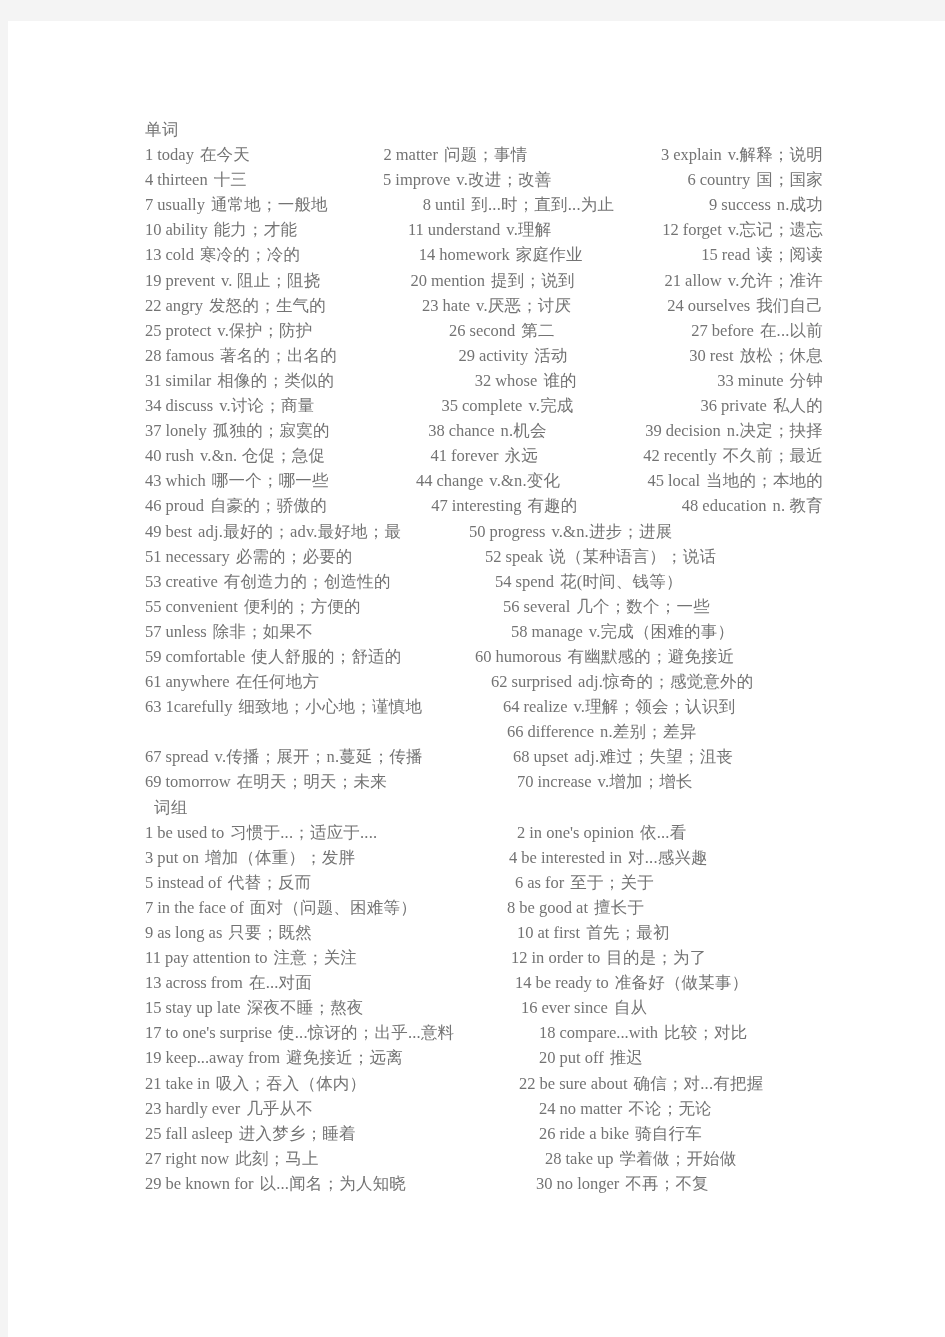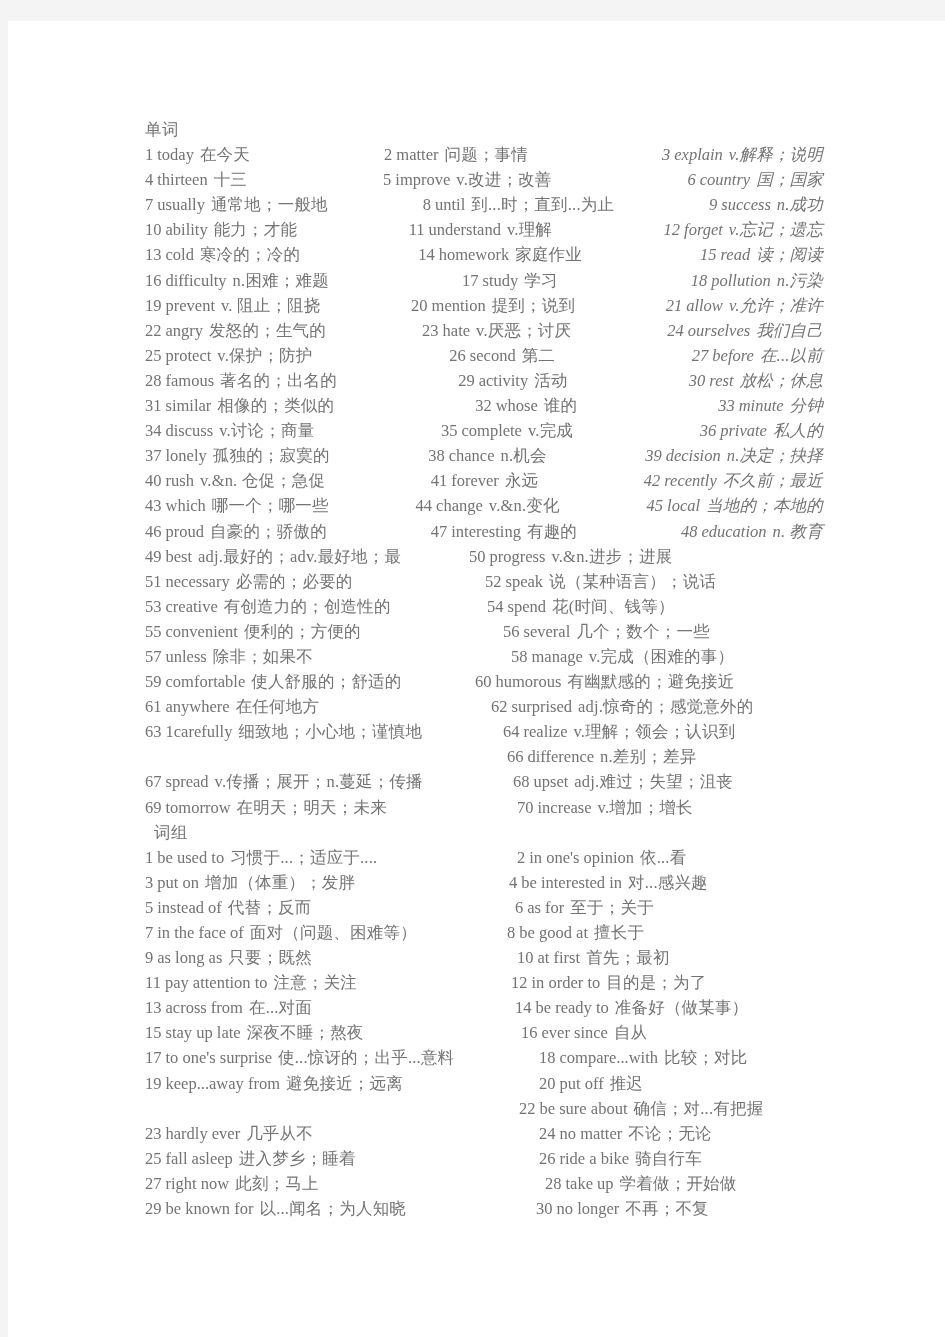--- a/index.html
+++ b/index.html
@@ -50,21 +50,20 @@
     gap: 40px;
   }
   .row-3 .cell {
     flex: 0 0 auto;
   }
   .row-3 .cell.c2 {
     text-align: center;
   }
   .row-3 .cell.c3 {
     text-align: center;
-    font-style: italic;
   }
   
   .row-2 {
     justify-content: space-between;
   }
   .row-2 .cell.c1 {
     flex: 0 0 auto;
   }
   .row-2 .cell.c2 {
     flex: 0 0 auto;
@@ -121,25 +120,20 @@
           <span class="cell c1"><span class="num">10</span><span class="term">ability</span><span class="gloss">能力；才能</span></span>
           <span class="cell c2"><span class="num">11</span><span class="term">understand</span><span class="gloss">v.理解</span></span>
           <span class="cell c3"><span class="num">12</span><span class="term">forget</span><span class="gloss">v.忘记；遗忘</span></span>
         </div>
         <div class="entry-row row-3">
           <span class="cell c1"><span class="num">13</span><span class="term">cold</span><span class="gloss">寒冷的；冷的</span></span>
           <span class="cell c2"><span class="num">14</span><span class="term">homework</span><span class="gloss">家庭作业</span></span>
           <span class="cell c3"><span class="num">15</span><span class="term">read</span><span class="gloss">读；阅读</span></span>
         </div>
         <div class="entry-row row-3">
-          <span class="cell c1"><span class="num">16</span><span class="term">difficulty</span><span class="gloss">n.困难；难题</span></span>
-          <span class="cell c2"><span class="num">17</span><span class="term">study</span><span class="gloss">学习</span></span>
-          <span class="cell c3"><span class="num">18</span><span class="term">pollution</span><span class="gloss">n.污染</span></span>
-        </div>
-        <div class="entry-row row-3">
           <span class="cell c1"><span class="num">19</span><span class="term">prevent</span><span class="gloss">v. 阻止；阻挠</span></span>
           <span class="cell c2"><span class="num">20</span><span class="term">mention</span><span class="gloss">提到；说到</span></span>
           <span class="cell c3"><span class="num">21</span><span class="term">allow</span><span class="gloss">v.允许；准许</span></span>
         </div>
         <div class="entry-row row-3">
           <span class="cell c1"><span class="num">22</span><span class="term">angry</span><span class="gloss">发怒的；生气的</span></span>
           <span class="cell c2"><span class="num">23</span><span class="term">hate</span><span class="gloss">v.厌恶；讨厌</span></span>
           <span class="cell c3"><span class="num">24</span><span class="term">ourselves</span><span class="gloss">我们自己</span></span>
         </div>
         <div class="entry-row row-3">
@@ -187,21 +181,21 @@
         <div class="entry-row row-2 row-2w">
           <span class="cell c1"><span class="num">49</span><span class="term">best</span><span class="gloss">adj.最好的；adv.最好地；最</span></span>
           <span class="cell c2" style="left: 324px;"><span class="num">50</span><span class="term">progress</span><span class="gloss">v.&amp;n.进步；进展</span></span>
         </div>
         <div class="entry-row row-2 row-2w">
           <span class="cell c1"><span class="num">51</span><span class="term">necessary</span><span class="gloss">必需的；必要的</span></span>
           <span class="cell c2" style="left: 340px;"><span class="num">52</span><span class="term">speak</span><span class="gloss">说（某种语言）；说话</span></span>
         </div>
         <div class="entry-row row-2 row-2w">
           <span class="cell c1"><span class="num">53</span><span class="term">creative</span><span class="gloss">有创造力的；创造性的</span></span>
-          <span class="cell c2" style="left: 342px;"><span class="num">54</span><span class="term">spend</span><span class="gloss">花(时间、钱等）</span></span>
+          <span class="cell c2" style="left: 350px;"><span class="num">54</span><span class="term">spend</span><span class="gloss">花(时间、钱等）</span></span>
         </div>
         <div class="entry-row row-2 row-2w">
           <span class="cell c1"><span class="num">55</span><span class="term">convenient</span><span class="gloss">便利的；方便的</span></span>
           <span class="cell c2" style="left: 358px;"><span class="num">56</span><span class="term">several</span><span class="gloss">几个；数个；一些</span></span>
         </div>
         <div class="entry-row row-2 row-2w">
           <span class="cell c1"><span class="num">57</span><span class="term">unless</span><span class="gloss">除非；如果不</span></span>
           <span class="cell c2" style="left: 366px;"><span class="num">58</span><span class="term">manage</span><span class="gloss">v.完成（困难的事）</span></span>
         </div>
         <div class="entry-row row-2 row-2w">
@@ -266,20 +260,21 @@
         </div>
         <div class="entry-row row-2 row-2w">
           <span class="cell c1"><span class="num">17</span><span class="term">to one's surprise</span><span class="gloss">使...惊讶的；出乎...意料</span></span>
           <span class="cell c2" style="left: 394px;"><span class="num">18</span><span class="term">compare...with</span><span class="gloss">比较；对比</span></span>
         </div>
         <div class="entry-row row-2 row-2w">
           <span class="cell c1"><span class="num">19</span><span class="term">keep...away from</span><span class="gloss">避免接近；远离</span></span>
           <span class="cell c2" style="left: 394px; font-family: Liberation Serif, serif;"><span class="num">20</span><span class="term">put off</span><span class="gloss">推迟</span></span>
         </div>
         <div class="entry-row row-2 row-2w">
+          <span class="cell c1"><span class="num">21</span><span class="term">take in</span><span class="gloss">吸入；吞入（体内）</span></span>
           <span class="cell c2" style="left: 374px;"><span class="num">22</span><span class="term">be sure about</span><span class="gloss">确信；对...有把握</span></span>
         </div>
         <div class="entry-row row-2 row-2w">
           <span class="cell c1"><span class="num">23</span><span class="term">hardly ever</span><span class="gloss">几乎从不</span></span>
           <span class="cell c2" style="left: 394px;"><span class="num">24</span><span class="term">no matter</span><span class="gloss">不论；无论</span></span>
         </div>
         <div class="entry-row row-2 row-2w">
           <span class="cell c1"><span class="num">25</span><span class="term">fall asleep</span><span class="gloss">进入梦乡；睡着</span></span>
           <span class="cell c2" style="left: 394px;"><span class="num">26</span><span class="term">ride a bike</span><span class="gloss">骑自行车</span></span>
         </div>

